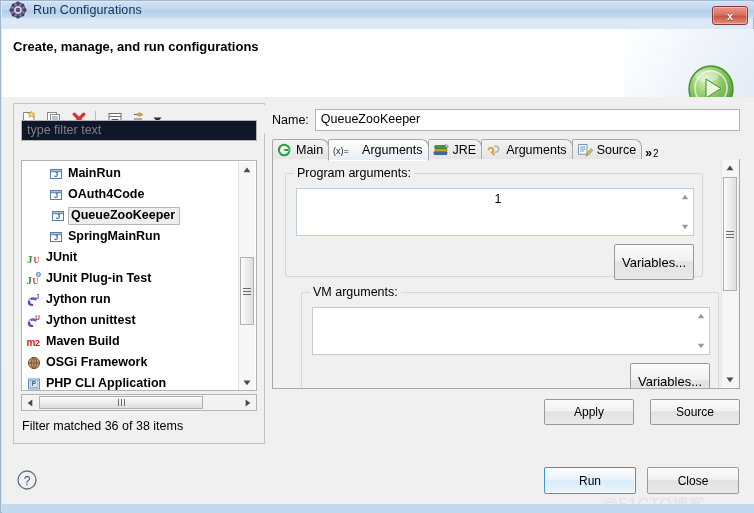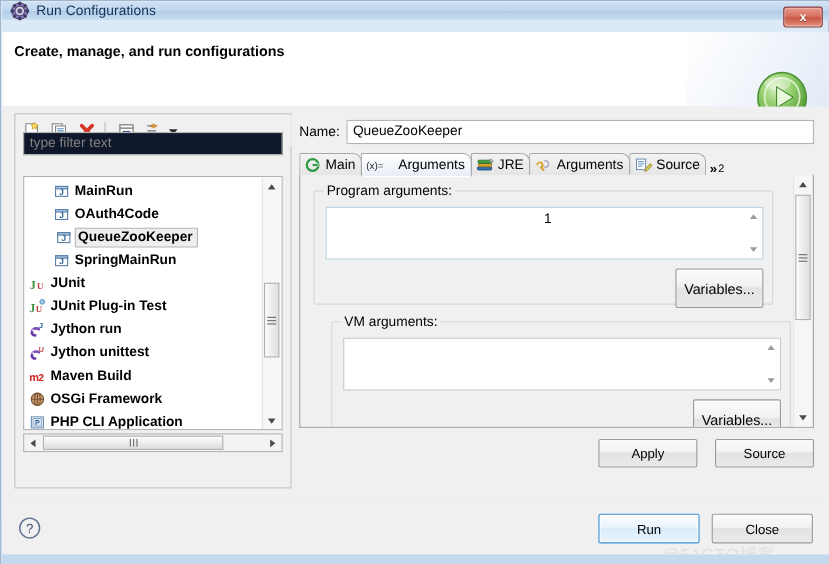--- a/index.html
+++ b/index.html
@@ -615,20 +615,21 @@
               <i></i>
             </span>
         </div>
         <span class="sb-arrow" style="position:absolute;right:0;top:0;">
           <svg width="6" height="8" viewBox="0 0 6 8">
               <path d="M5.3 4 L0.6 0.5 L0.6 7.5 z" fill="#4a4a4a"></path>
             </svg>
         </span>
       </div>
 
+      <div id="filterstatus">Filter matched 36 of 38 items</div>
     </div>
 
     <div id="rightpanel">
 
       <div id="namerow">
         <span id="namelabel">Name:</span>
         <div id="nameinput">
           <span>QueueZooKeeper</span>
         </div>
       </div>

